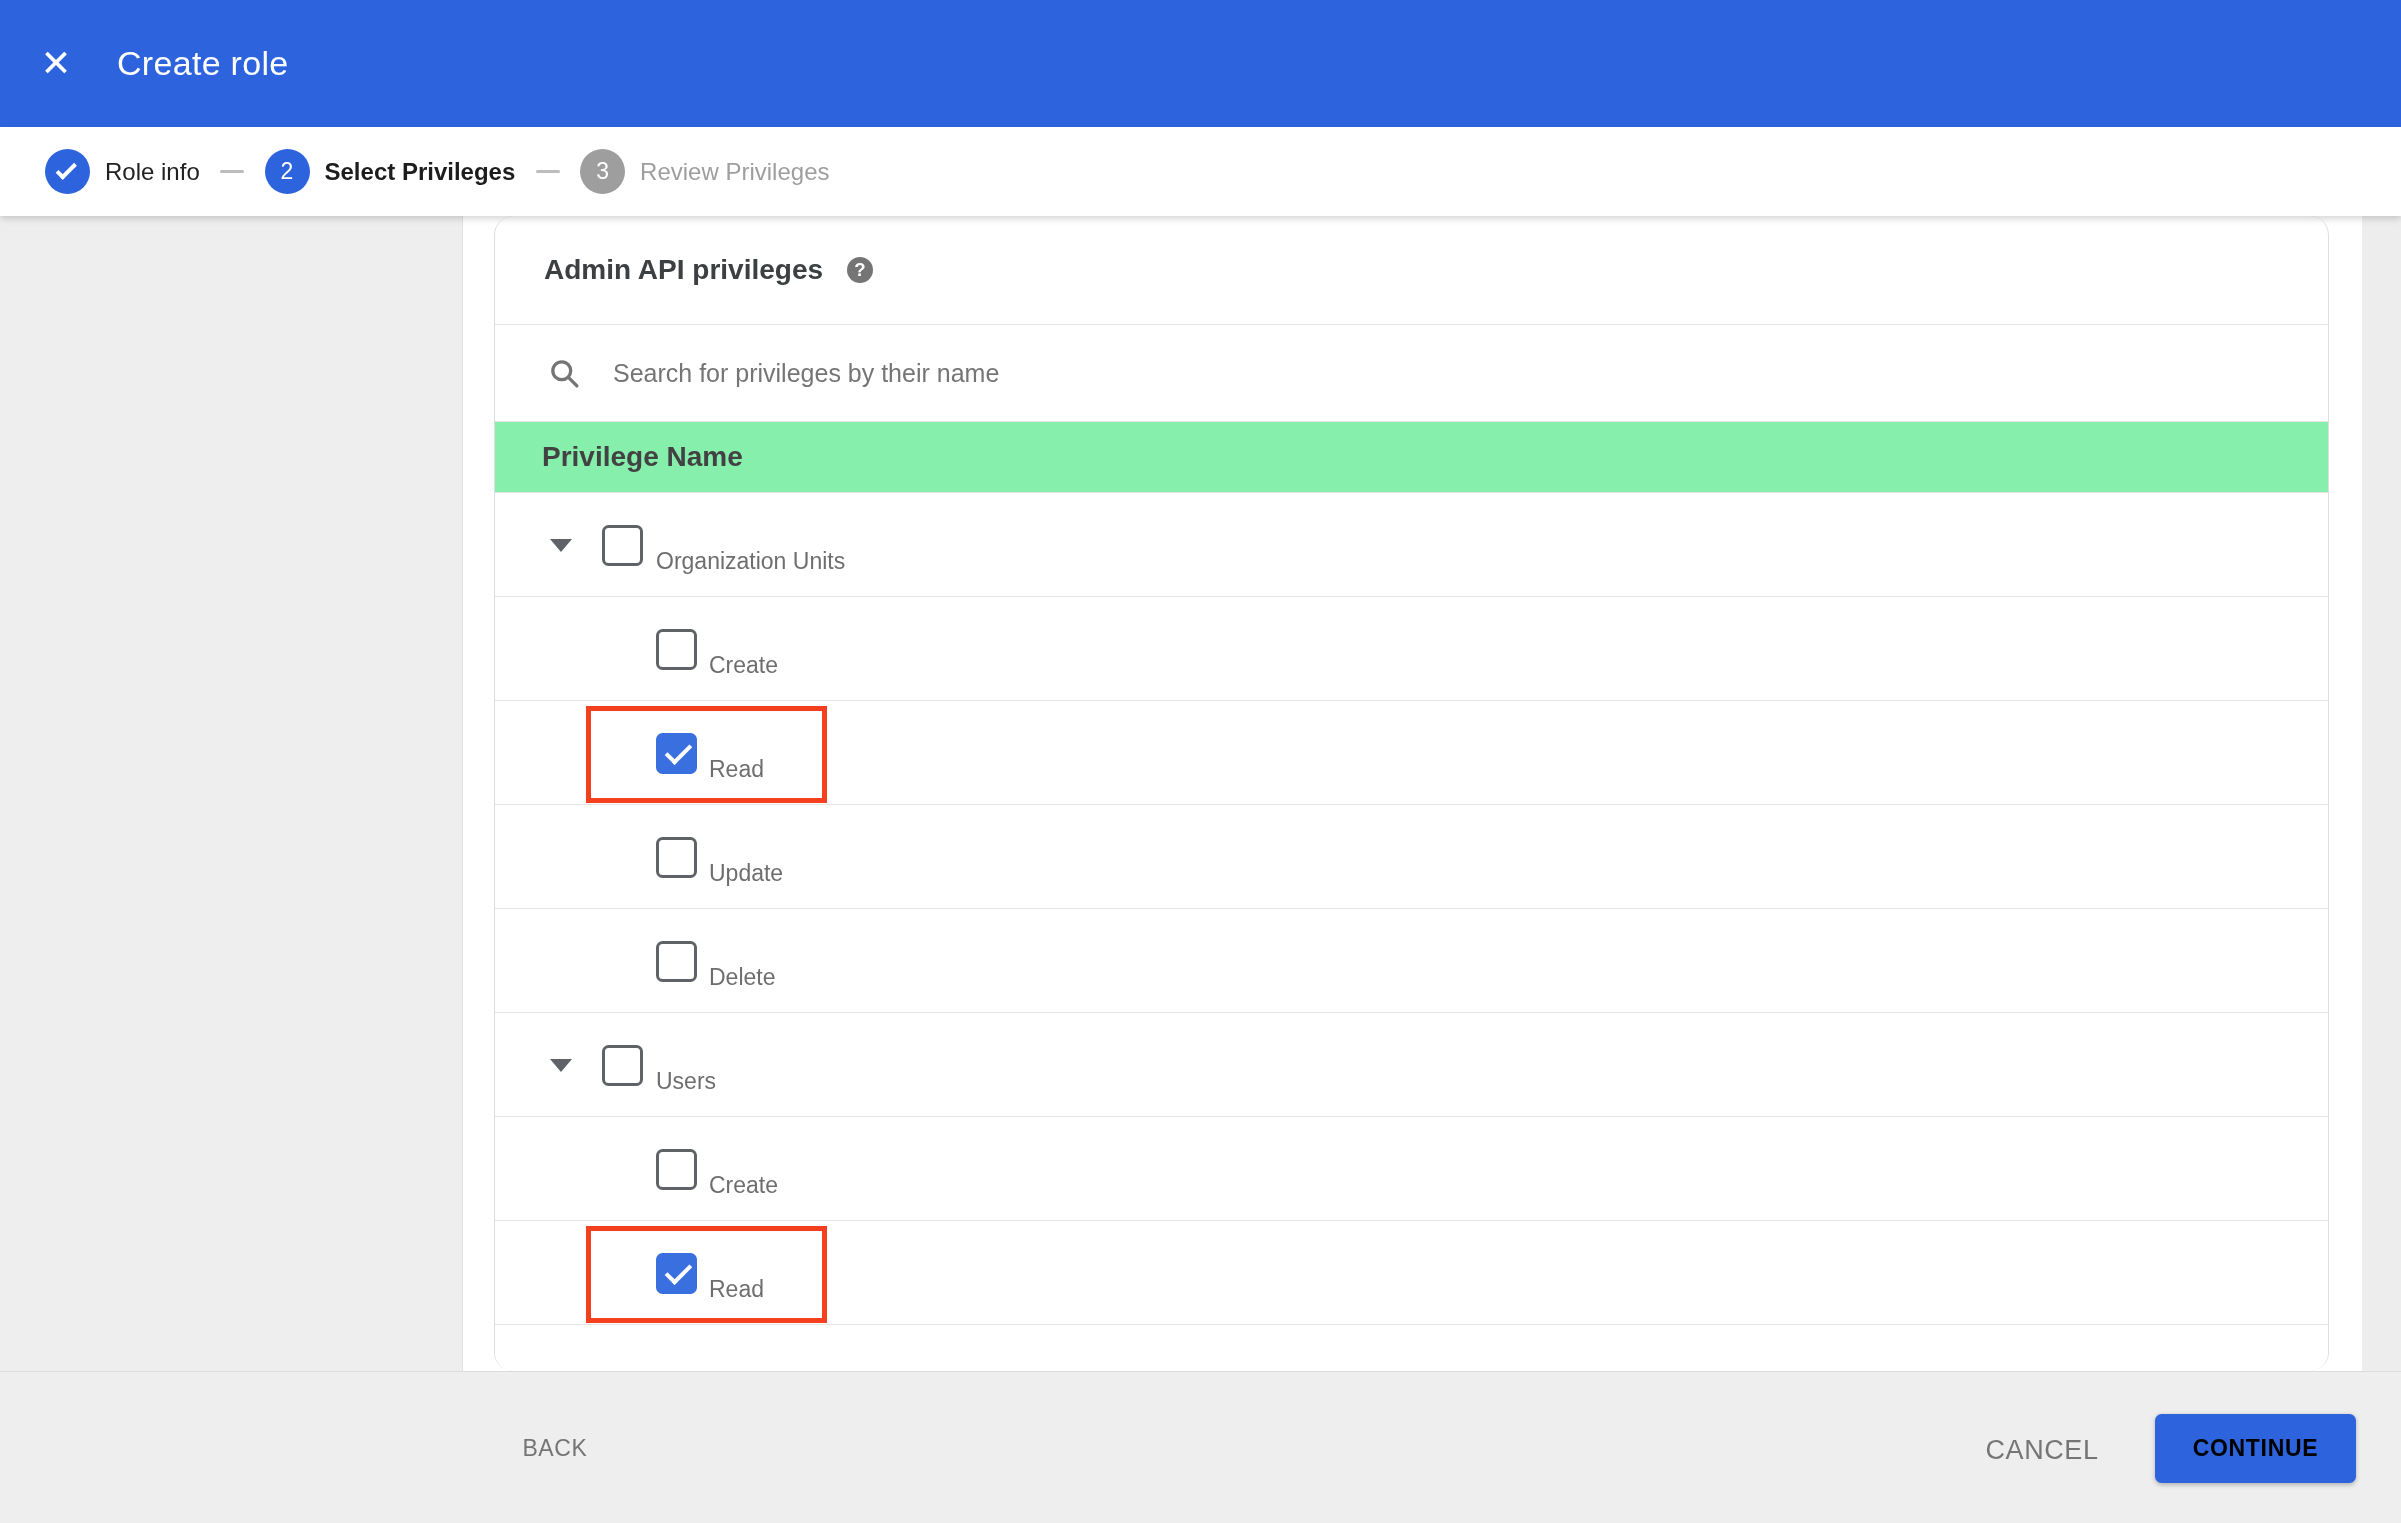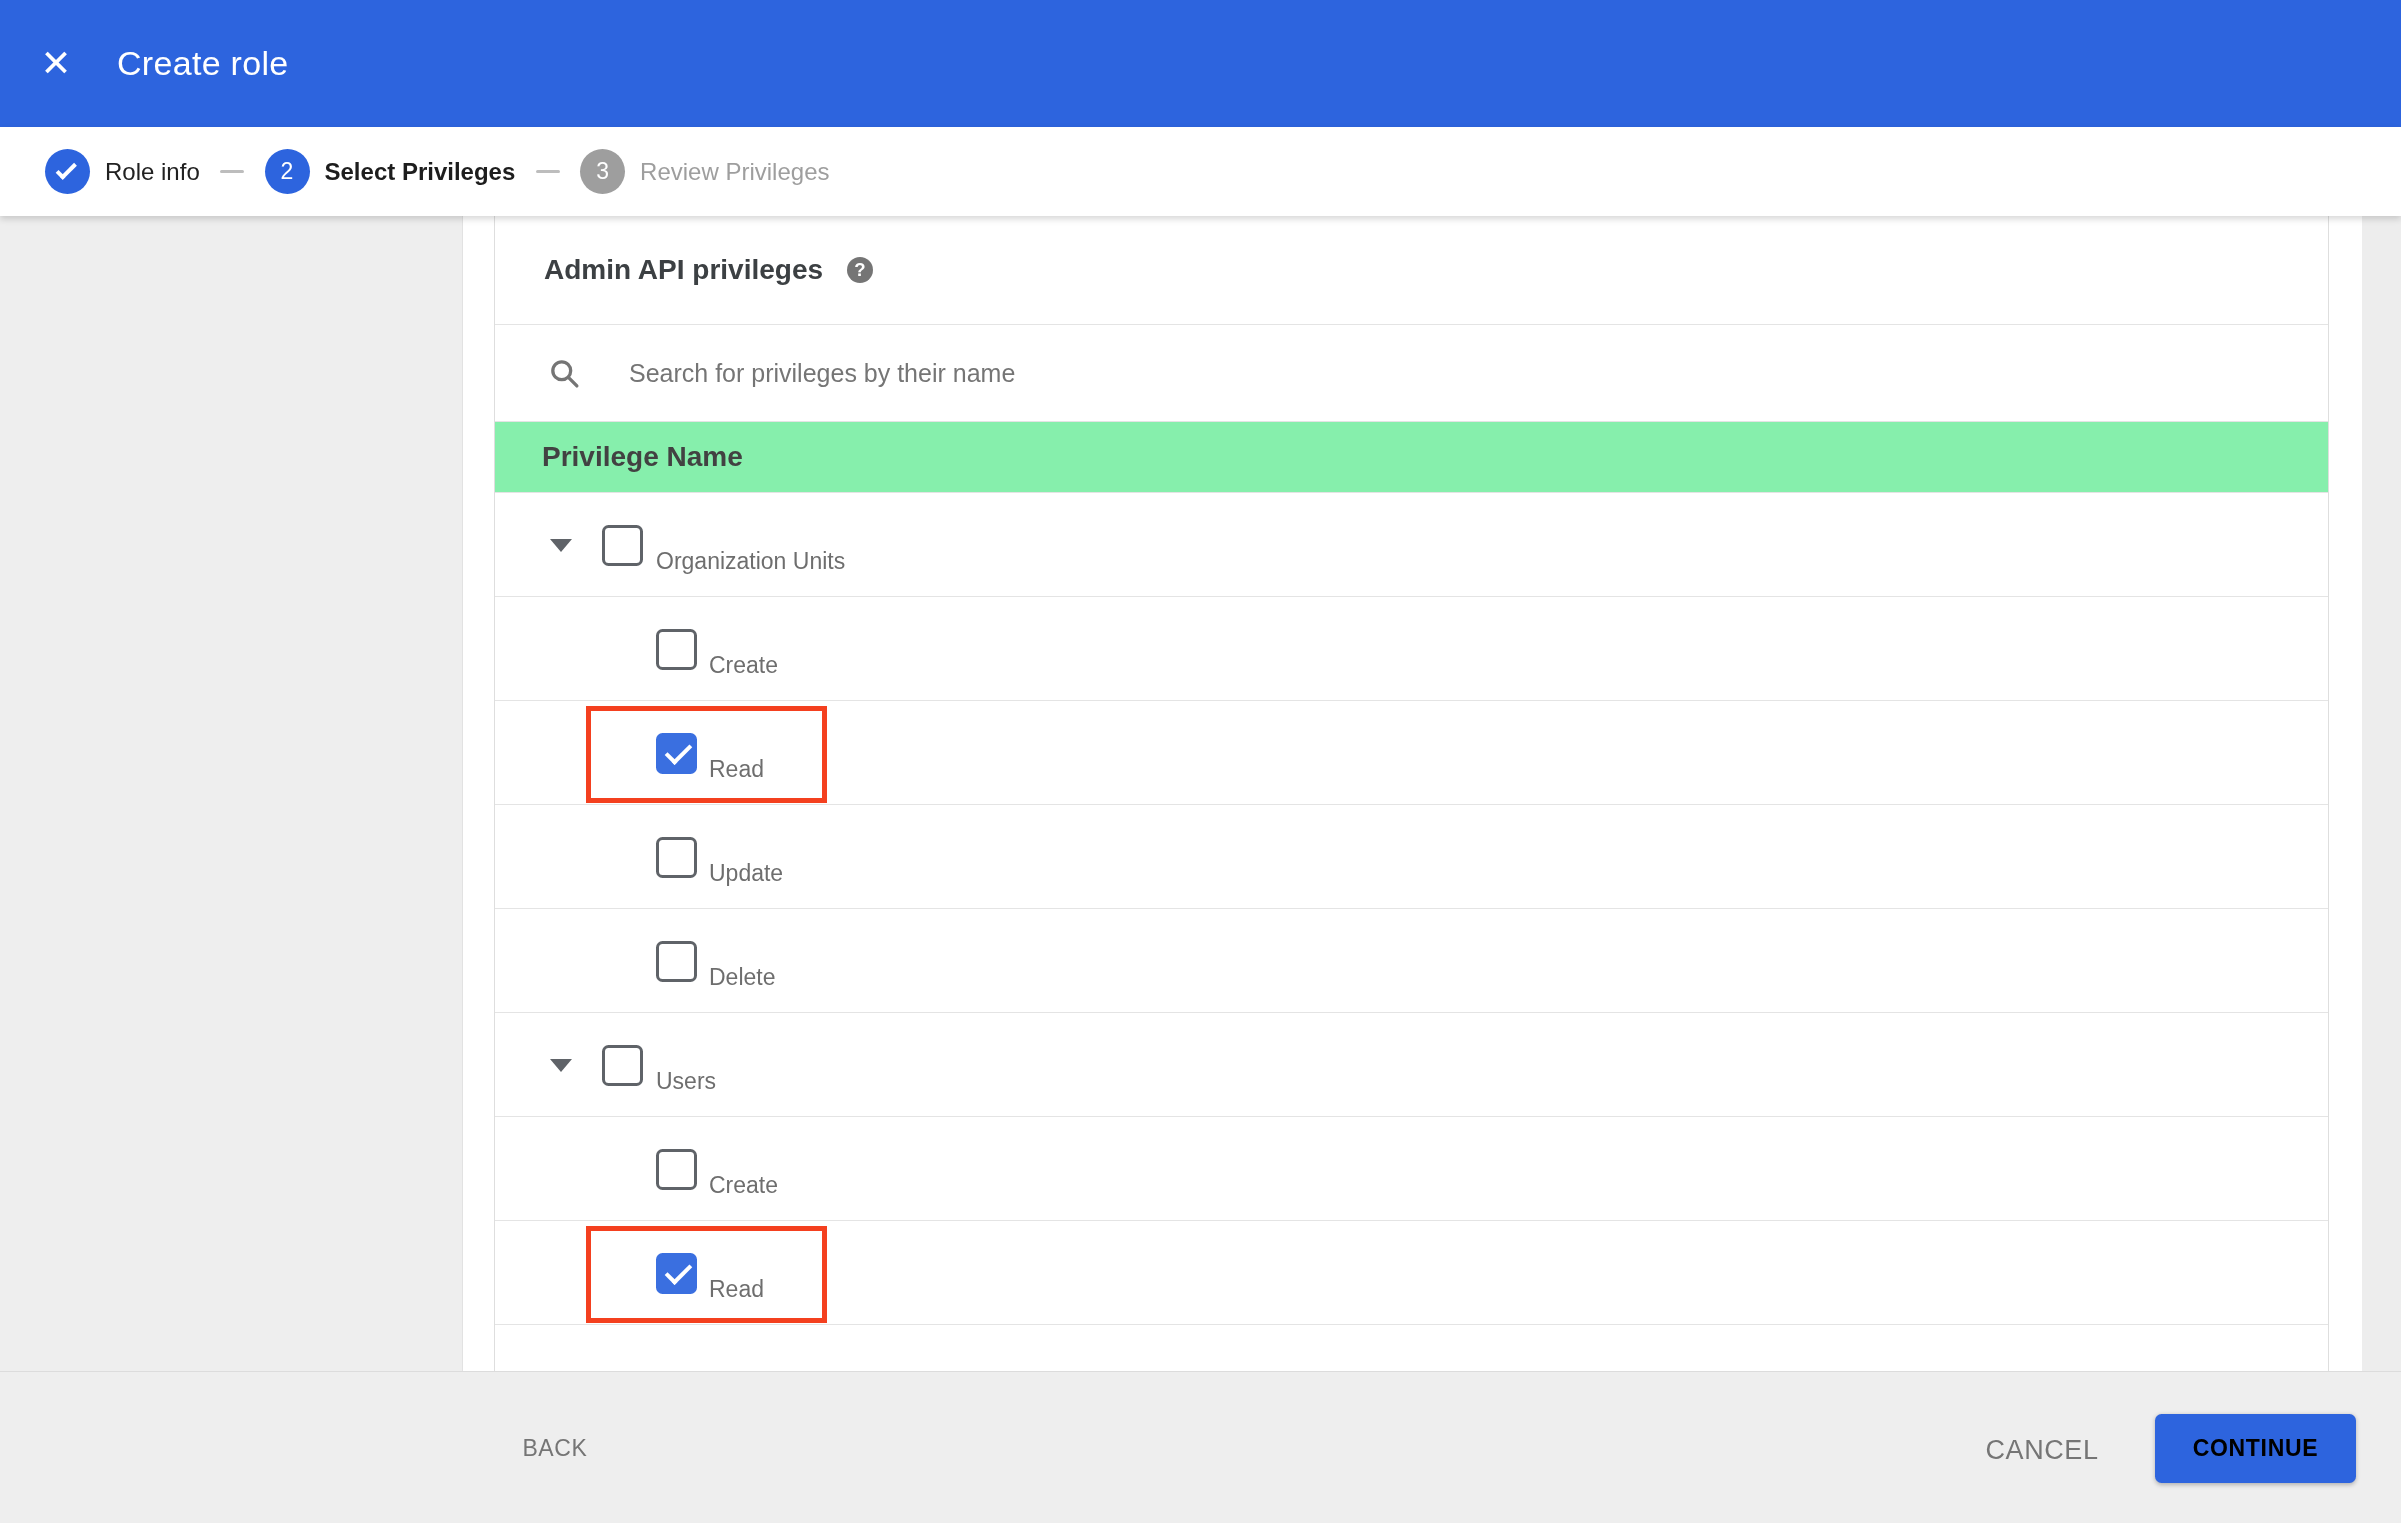--- a/index.html
+++ b/index.html
@@ -59,39 +59,40 @@
   .right-track {
     position:absolute; left:2362px; top:216px; width:40px; height:1155px;
     background:#ededed;
   }
 
   
   .panel {
     position:absolute; left:494px; top:216px; width:1835px; height:1155px;
     background:#ffffff; border-left:1.9px solid #dedede; border-right:1.9px solid #dedede;
     overflow:hidden;
+    border-radius:19px;
   }
   .panel-heading {
     height:109px; display:flex; align-items:center; padding-left:49px;
     border-bottom:1.9px solid #e4e4e4;
   }
   .heading-text { font-size:28px; font-weight:700; color:#3c4043; }
   .help-icon {
     width:26px; height:26px; border-radius:50%; background:#757575; color:#ffffff;
     font-size:18.6px; font-weight:700; display:flex; align-items:center; justify-content:center;
     margin-left:24px; cursor:pointer;
   }
 
   .search-row {
     height:97px; display:flex; align-items:center; padding-left:53px;
     border-bottom:1.9px solid #e4e4e4;
   }
   .search-icon { flex:none; }
   .search-input {
-    border:none; outline:none; margin-left:48px; flex:1; height:56px;
+    border:none; outline:none; margin-left:32px; flex:1; height:56px;
     font-family:"Liberation Sans","DejaVu Sans",sans-serif;
     font-size:25px; color:#3c4043; background:transparent;
   }
   .search-input::placeholder { color:#757575; opacity:1; }
 
   .table-header {
     height:71px; background:#86efac; display:flex; align-items:center; padding-left:47px;
     border-bottom:1.9px solid #e4e4e4; font-size:28px; font-weight:700; color:#424242;
   }
 

